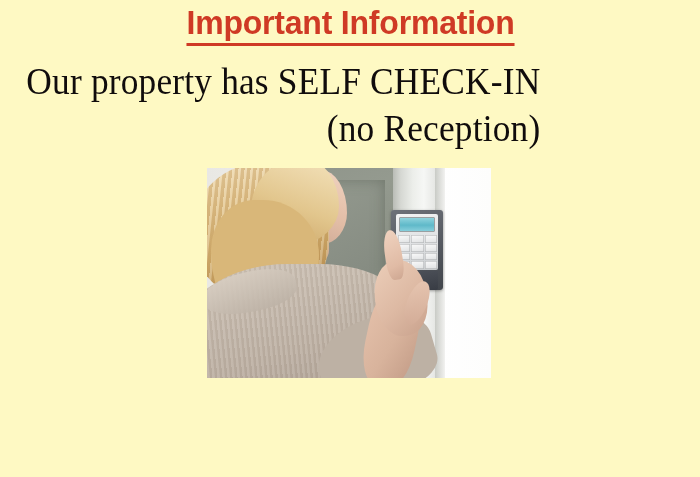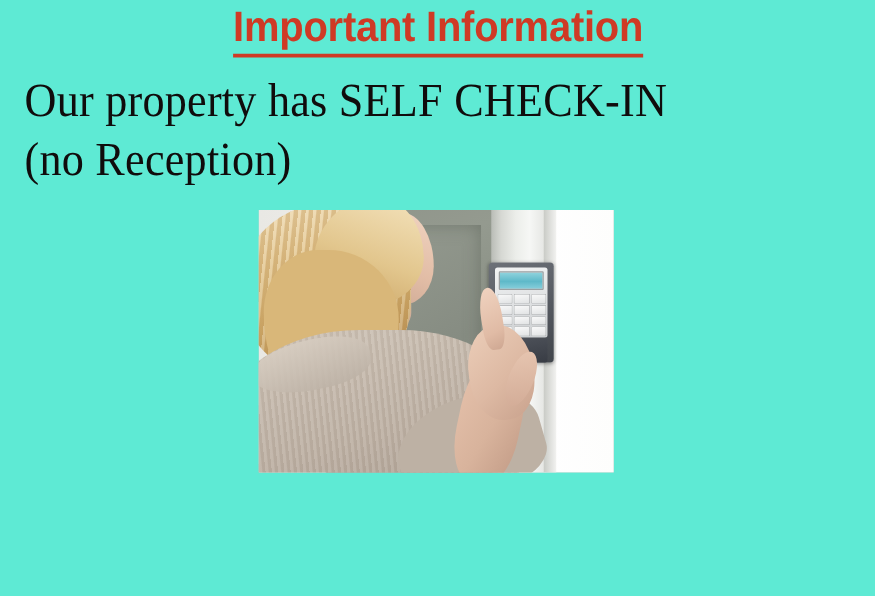--- a/index.html
+++ b/index.html
@@ -4,21 +4,21 @@
 <style>
   html, body {
     margin: 0;
     padding: 0;
     background: #ffffff;
   }
   #page {
     position: relative;
     width: 700px;
     height: 477px;
-    background: #5eead4;
+    background: #fef9c3;
     overflow: hidden;
     font-family: "Liberation Sans", sans-serif;
   }
 
   
   #title-block {
     position: absolute;
     left: 0;
     top: 2px;
     width: 700px;
@@ -37,21 +37,21 @@
     border-bottom: 3px solid #cf3a25;
     padding-bottom: 1px;
   }
 
   
   #headline {
     position: absolute;
     left: 0;
     top: 58px;
     width: 560px;
-    text-align: left;
+    text-align: right;
     font-family: "Liberation Serif", serif;
     font-size: 38px;
     line-height: 47px;
     color: #100c0c;
     letter-spacing: 0.2px;
   }
   #headline .hl-line {
     display: block;
     transform: scaleX(0.93);
     transform-origin: center;

